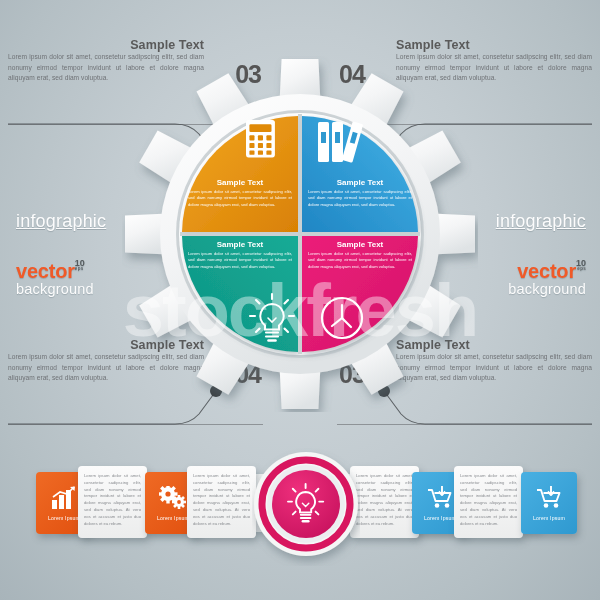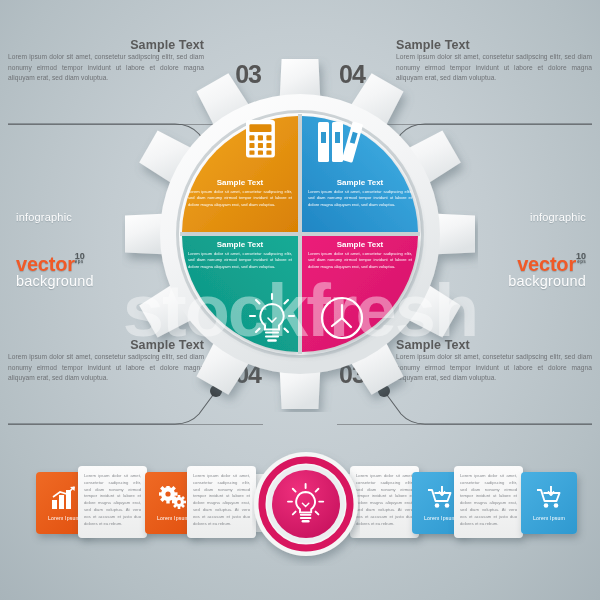--- a/index.html
+++ b/index.html
@@ -23,28 +23,28 @@
   
   .side-caption {
     position: absolute;
     color: #ffffff;
     font-size: 15px;
     line-height: 1.02;
     font-weight: bold;
     letter-spacing: .2px;
     text-shadow: 0 1px 1px rgba(90,105,115,.35);
   }
-  .side-caption .l1 { font-weight: 400; font-size: 11px; opacity: .96; }
+  .side-caption .l1 { font-weight: 400; font-size: 18px; opacity: .96; text-decoration: underline; }
   .side-caption .l2 { font-weight: bold; font-size: 20px; color: #f05a28; letter-spacing: -0.2px; }
   .side-caption .l2 .sup {
     color: #555b5e; font-size: 9px; font-weight: bold; vertical-align: super;
     letter-spacing: 0; display: inline-block; line-height: .9; margin-top: 29px;
   }
   .side-caption .l2 .sup .eps { display:block; font-size:4.5px; letter-spacing:.3px; }
-  .side-caption .l3 { font-weight: 400; font-size: 14.5px; opacity: .96; text-align: center; }
+  .side-caption .l3 { font-weight: 400; font-size: 14.5px; opacity: .96; }
   #caption-left  { left: 16px;  top: 212px; text-align: left; }
   #caption-right { right: 14px; top: 212px; text-align: right; }
 
   
   .callout { position: absolute; width: 255px; }
   .callout .head {
     font-size: 12.5px; font-weight: bold; color: #5a5a5a; letter-spacing: .1px;
   }
   .callout .body {
     font-size: 6.6px; color: #6f7276; line-height: 1.62;

